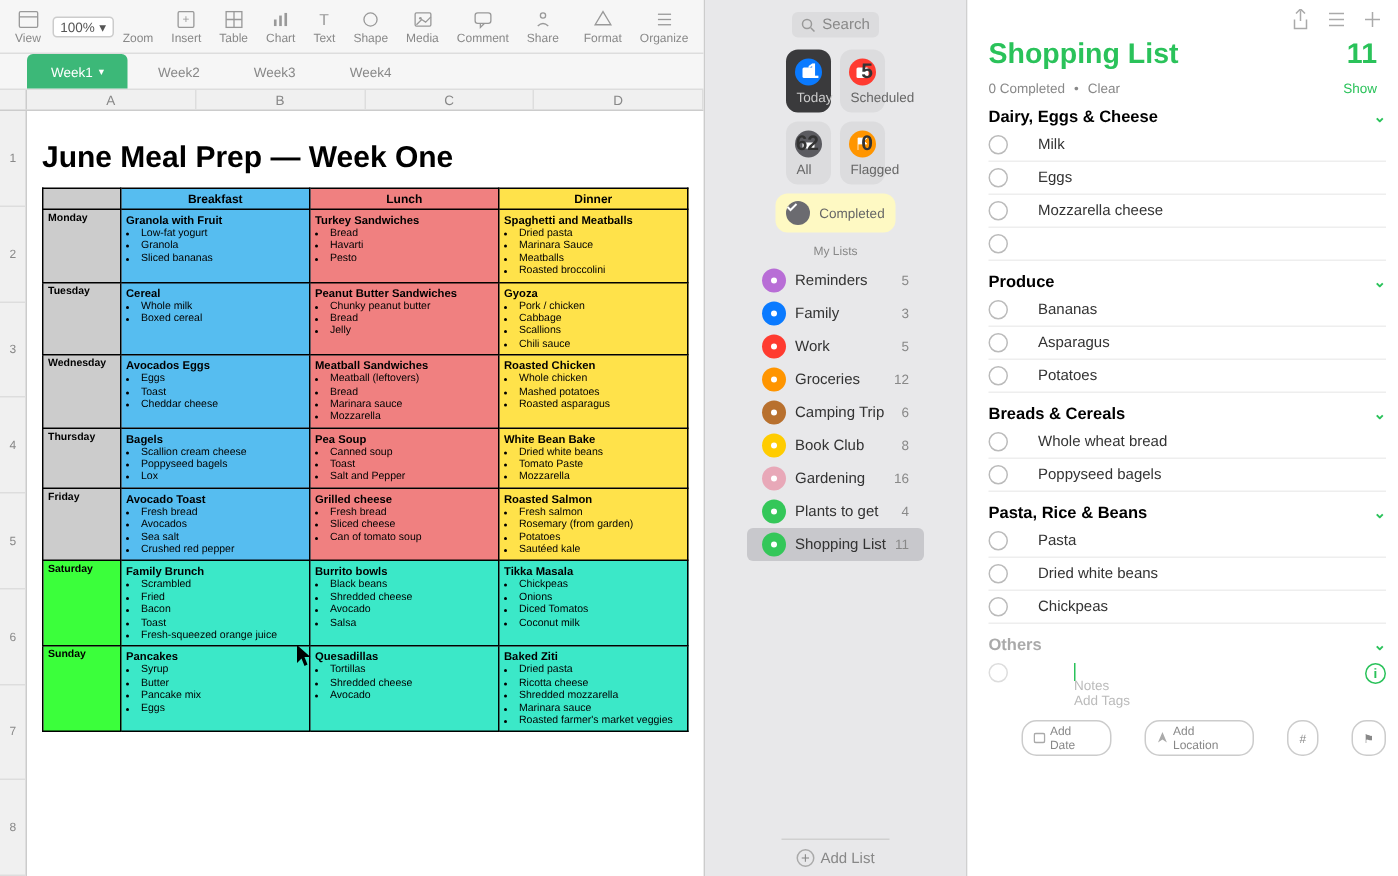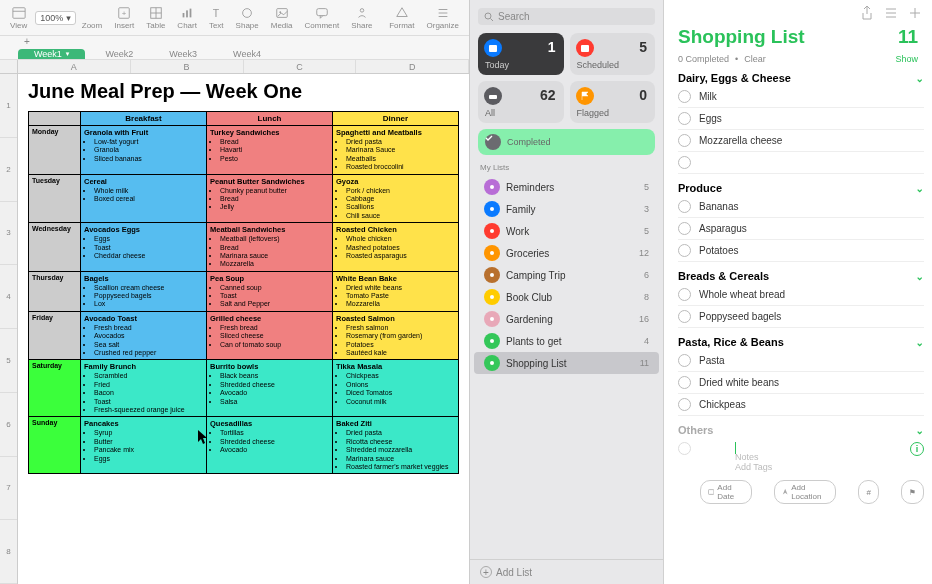--- a/index.html
+++ b/index.html
@@ -16,21 +16,21 @@
 .nb-add-sheet { width: 18px; display: flex; align-items: center; justify-content: center; color: #888; position: absolute; }
 .nb-tab { display: flex; align-items: center; padding: 0 16px; font-size: 9px; color: #888; border-radius: 4px 4px 0 0; cursor: pointer; position: relative; }
 .nb-tab.active { background: #3cb878; color: #fff; }
 .nb-tab.active::after { content: "▾"; margin-left: 4px; font-size: 7px; }
 .nb-colrow { height: 14px; background: #f0f0f0; display: flex; border-bottom: 1px solid #ccc; }
 .nb-corner { width: 18px; border-right: 1px solid #ccc; }
 .nb-colhead { flex: 1; text-align: center; font-size: 9px; color: #888; border-right: 1px solid #ddd; line-height: 14px; }
 .nb-sheet-area { flex: 1; display: flex; overflow: hidden; }
 .nb-rowcol { width: 18px; background: #f0f0f0; display: flex; flex-direction: column; border-right: 1px solid #ccc; }
 .nb-rowhead { flex: 1; text-align: center; color: #888; font-size: 8px; display: flex; align-items: center; justify-content: center; border-bottom: 1px solid #ddd; }
-.nb-canvas { flex: 1; padding: 6px 10px; background: #fff; overflow: hidden; position: relative; }
+.nb-canvas { flex: 1; padding: 20px 10px; background: #fff; overflow: hidden; position: relative; }
 .nb-title { font-size: 20px; font-weight: 700; margin-bottom: 8px; }
 .meal-table { border: 1px solid #6d28d9; width: 100%; border-collapse: collapse; font-size: 7px; table-layout: fixed; }
 .meal-table td, .meal-table th { border: 1px solid #000; padding: 2px 3px; vertical-align: top; }
 .col-day { width: 52px; background: #ccc; }
 .hdr-day { background: #ccc; }
 .hdr-b { background: #56bdf0; }
 .hdr-l { background: #f08080; }
 .hdr-d { background: #ffe24a; }
 .meal-th { font-weight: 700; text-align: center; font-size: 8px; padding: 3px; }
 .cell-b { background: #56bdf0; }
@@ -39,30 +39,30 @@
 .cell-title { font-weight: 700; font-size: 7.5px; }
 .cell-items { margin-top: 1px; }
 .cell-items li { margin-left: 10px; list-style: disc; line-height: 1.2; }
 .row-sat .col-day { background: #3bff3b; }
 .row-sat .cell-b, .row-sat .cell-l, .row-sat .cell-d { background: #3be8c8; }
 .row-sun .col-day { background: #3bff3b; }
 .row-sun .cell-b, .row-sun .cell-l, .row-sun .cell-d { background: #3be8c8; }
 .cursor-arrow { position: absolute; left: 180px; top: 356px; pointer-events: none; }
 
 
-.rm-side { width: 194px; background: #e8e8ea; display: flex; flex-direction: column; border-right: 1px solid #d0d0d0; }
+.rm-side { width: 175px; background: #e8e8ea; display: flex; flex-direction: column; border-right: 1px solid #d0d0d0; align-items: center; }
 .rm-search { margin: 8px; display: flex; align-items: center; background: #dcdcde; border-radius: 4px; padding: 3px 6px; color: #888; font-size: 10px; gap: 4px; }
 .rm-tiles { display: grid; grid-template-columns: 1fr 1fr; gap: 6px; padding: 0 8px; }
 .rm-tile { background: #dcdcde; border-radius: 8px; padding: 6px; position: relative; height: 42px; }
 .rm-tile.dark { background: #3a3a3c; color: #fff; }
 .rm-tile .tile-icon { width: 18px; height: 18px; border-radius: 50%; display: flex; align-items: center; justify-content: center; }
 .rm-tile .tile-count { position: absolute; top: 6px; right: 8px; font-size: 14px; font-weight: 600; }
 .rm-tile .tile-label { position: absolute; bottom: 5px; left: 7px; font-size: 9px; color: #666; }
 .rm-tile.dark .tile-label { color: #ccc; }
-.rm-completed-tile { margin: 6px 8px 0; background: #86efac; border-radius: 8px; padding: 5px 7px; display: flex; align-items: center; gap: 6px; font-size: 9px; color: #666; }
+.rm-completed-tile { margin: 6px 8px 0; background: #fef9c3; border-radius: 8px; padding: 5px 7px; display: flex; align-items: center; gap: 6px; font-size: 9px; color: #666; }
 .rm-section-label { font-size: 8px; color: #888; padding: 8px 10px 4px; }
 .rm-lists { flex: 1; overflow: auto; }
 .rm-list-item { display: flex; align-items: center; padding: 3px 10px; gap: 6px; font-size: 10px; color: #333; cursor: pointer; border-radius: 4px; margin: 0 4px; }
 .rm-list-item.selected { background: #c8c8cc; }
 .rm-list-icon { width: 16px; height: 16px; border-radius: 50%; display: flex; align-items: center; justify-content: center; flex-shrink: 0; }
 .rm-list-count { margin-left: auto; color: #888; font-size: 9px; }
 .rm-add-list { padding: 6px 10px; color: #888; font-size: 10px; display: flex; align-items: center; gap: 4px; border-top: 1px solid #d0d0d0; cursor: pointer; }
 
 
 .rm-main { flex: 1; background: #fff; display: flex; flex-direction: column; overflow: hidden; }
@@ -72,21 +72,21 @@
 .rm-bigcount { margin-left: auto; font-size: 19px; font-weight: 600; }
 .rm-subhead { display: flex; padding: 2px 14px 6px; font-size: 9px; color: #888; gap: 6px; }
 .rm-clear { color: #888; cursor: pointer; }
 .rm-show { margin-left: auto; cursor: pointer; }
 .rm-content { flex: 1; overflow: auto; padding: 0 8px 8px 14px; }
 .rm-sec { margin-bottom: 6px; }
 .rm-sec-head { display: flex; align-items: center; font-size: 11px; font-weight: 700; padding: 2px 0; cursor: pointer; }
 .rm-sec-chev { margin-left: auto; font-size: 10px; }
 .rm-item { display: flex; align-items: center; gap: 8px; padding: 4px 0; border-bottom: 1px solid #eee; font-size: 10px; color: #333; }
 .rm-circle { width: 13px; height: 13px; border: 1.3px solid #bbb; border-radius: 50%; flex-shrink: 0; cursor: pointer; }
-.rm-item-text { flex: 1; }
+.rm-item-text { flex: 1; margin-left: 12px; }
 .rm-sec.others .rm-sec-head { color: #aaa; }
 .rm-newitem { display: flex; gap: 8px; padding: 4px 0; align-items: flex-start; }
 .rm-newitem .stub { flex: 1; }
 .rm-newitem .stub-line { height: 10px; color: #bbb; font-size: 9px; padding-left: 36px; }
 .rm-newitem .pipe { display: inline-block; width: 1px; height: 12px; background: #2ac25a; vertical-align: middle; }
 .rm-info { width: 14px; height: 14px; border: 1.3px solid #2ac25a; border-radius: 50%; color: #2ac25a; display: flex; align-items: center; justify-content: center; font-size: 9px; font-weight: 700; }
 .rm-newitem-footer { display: flex; gap: 22px; padding: 4px 0 0 22px; }
 .rm-pill { border: 1px solid #ccc; border-radius: 10px; padding: 2px 7px; font-size: 8px; color: #888; display: flex; align-items: center; gap: 3px; cursor: pointer; }
 .green { color: #2ac25a; }
 svg { display: block; }
@@ -180,21 +180,21 @@
           <line x1="3" y1="4" x2="13" y2="4" stroke="#999"></line>
           <line x1="3" y1="8" x2="13" y2="8" stroke="#999"></line>
           <line x1="3" y1="12" x2="13" y2="12" stroke="#999"></line>
         </svg>
         <span>Organize</span>
       </div>
   </div>
 
   <div class="nb-tabs">
     <div class="nb-add-sheet">+</div>
-    <div id="tabs-holder" style="display: flex; gap: 4px; align-items: flex-end;">
+    <div id="tabs-holder" style="display: flex; gap: 4px;">
         <div class="nb-tab active">Week1</div>
         <div class="nb-tab">Week2</div>
         <div class="nb-tab">Week3</div>
         <div class="nb-tab">Week4</div>
       </div>
   </div>
 
   <div class="nb-colrow">
     <div class="nb-corner"></div>
     <div id="colheads" style="display:flex;flex:1">

